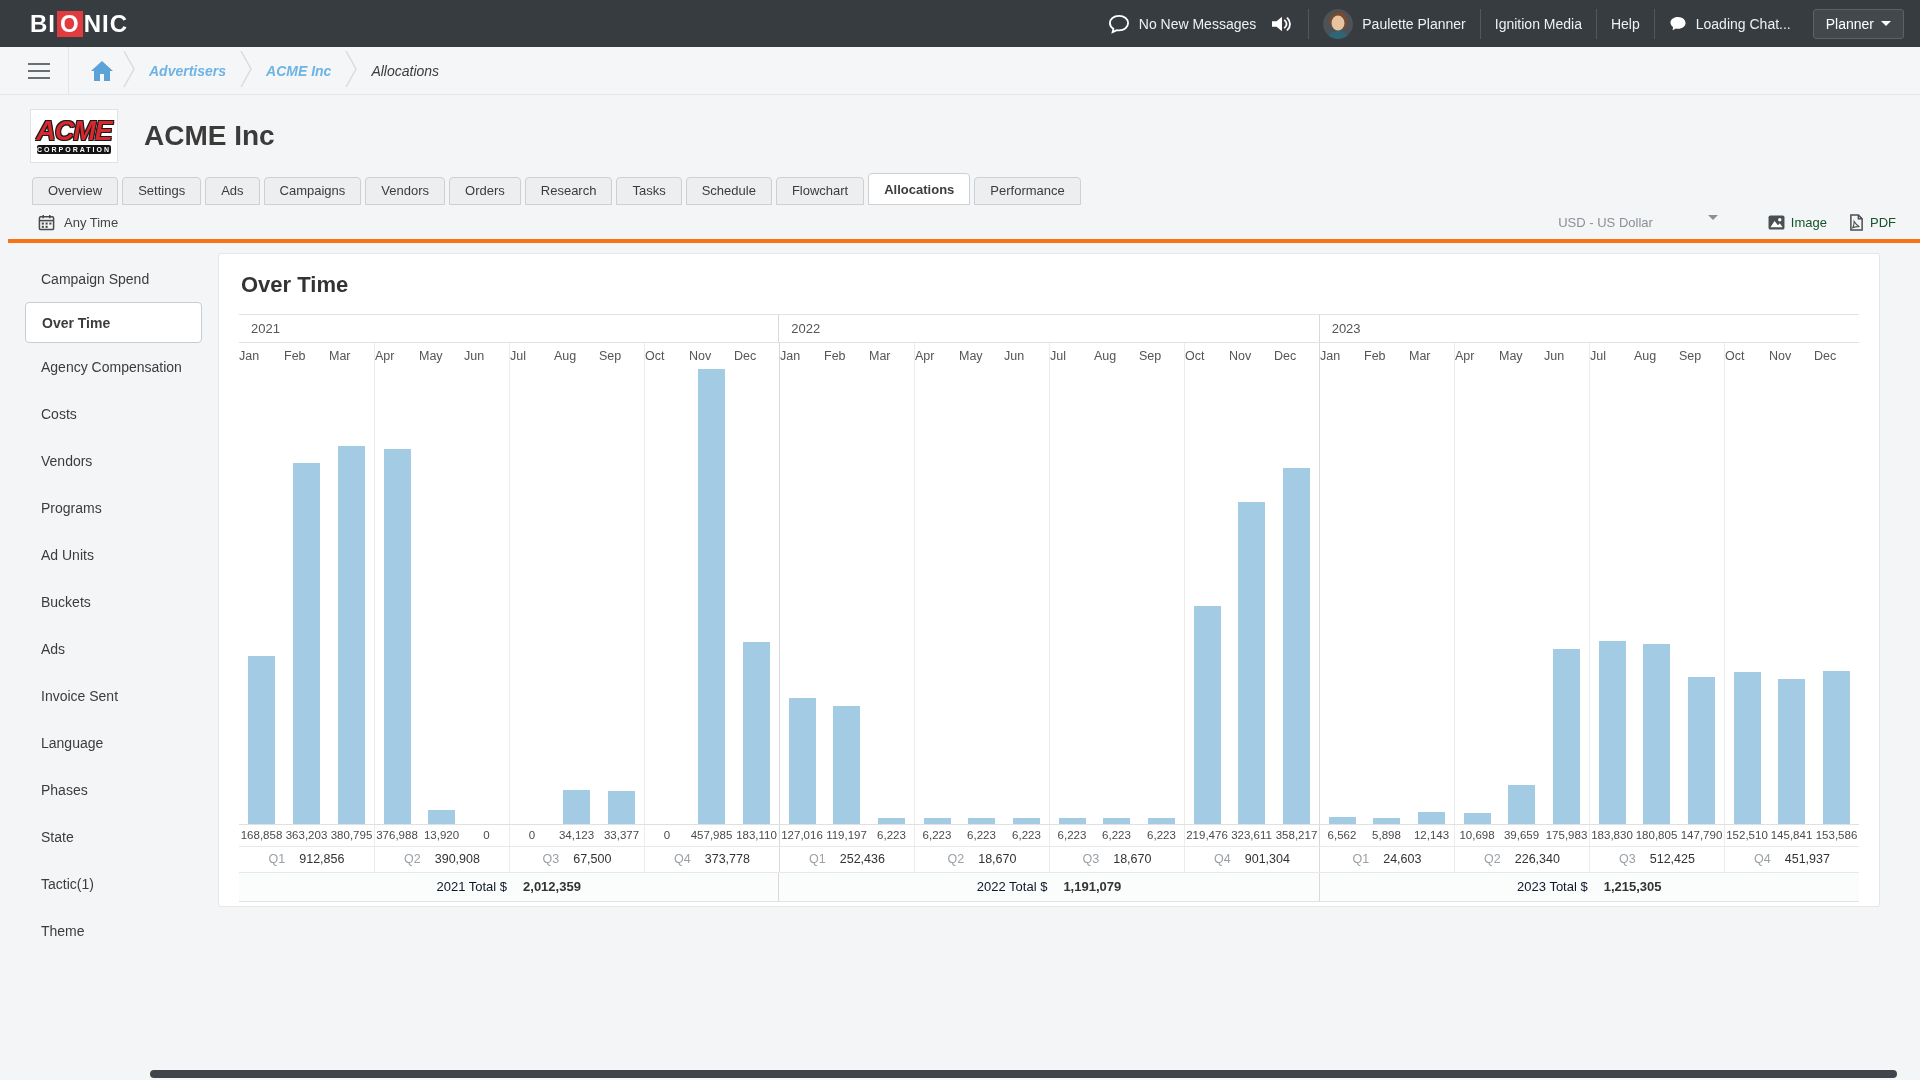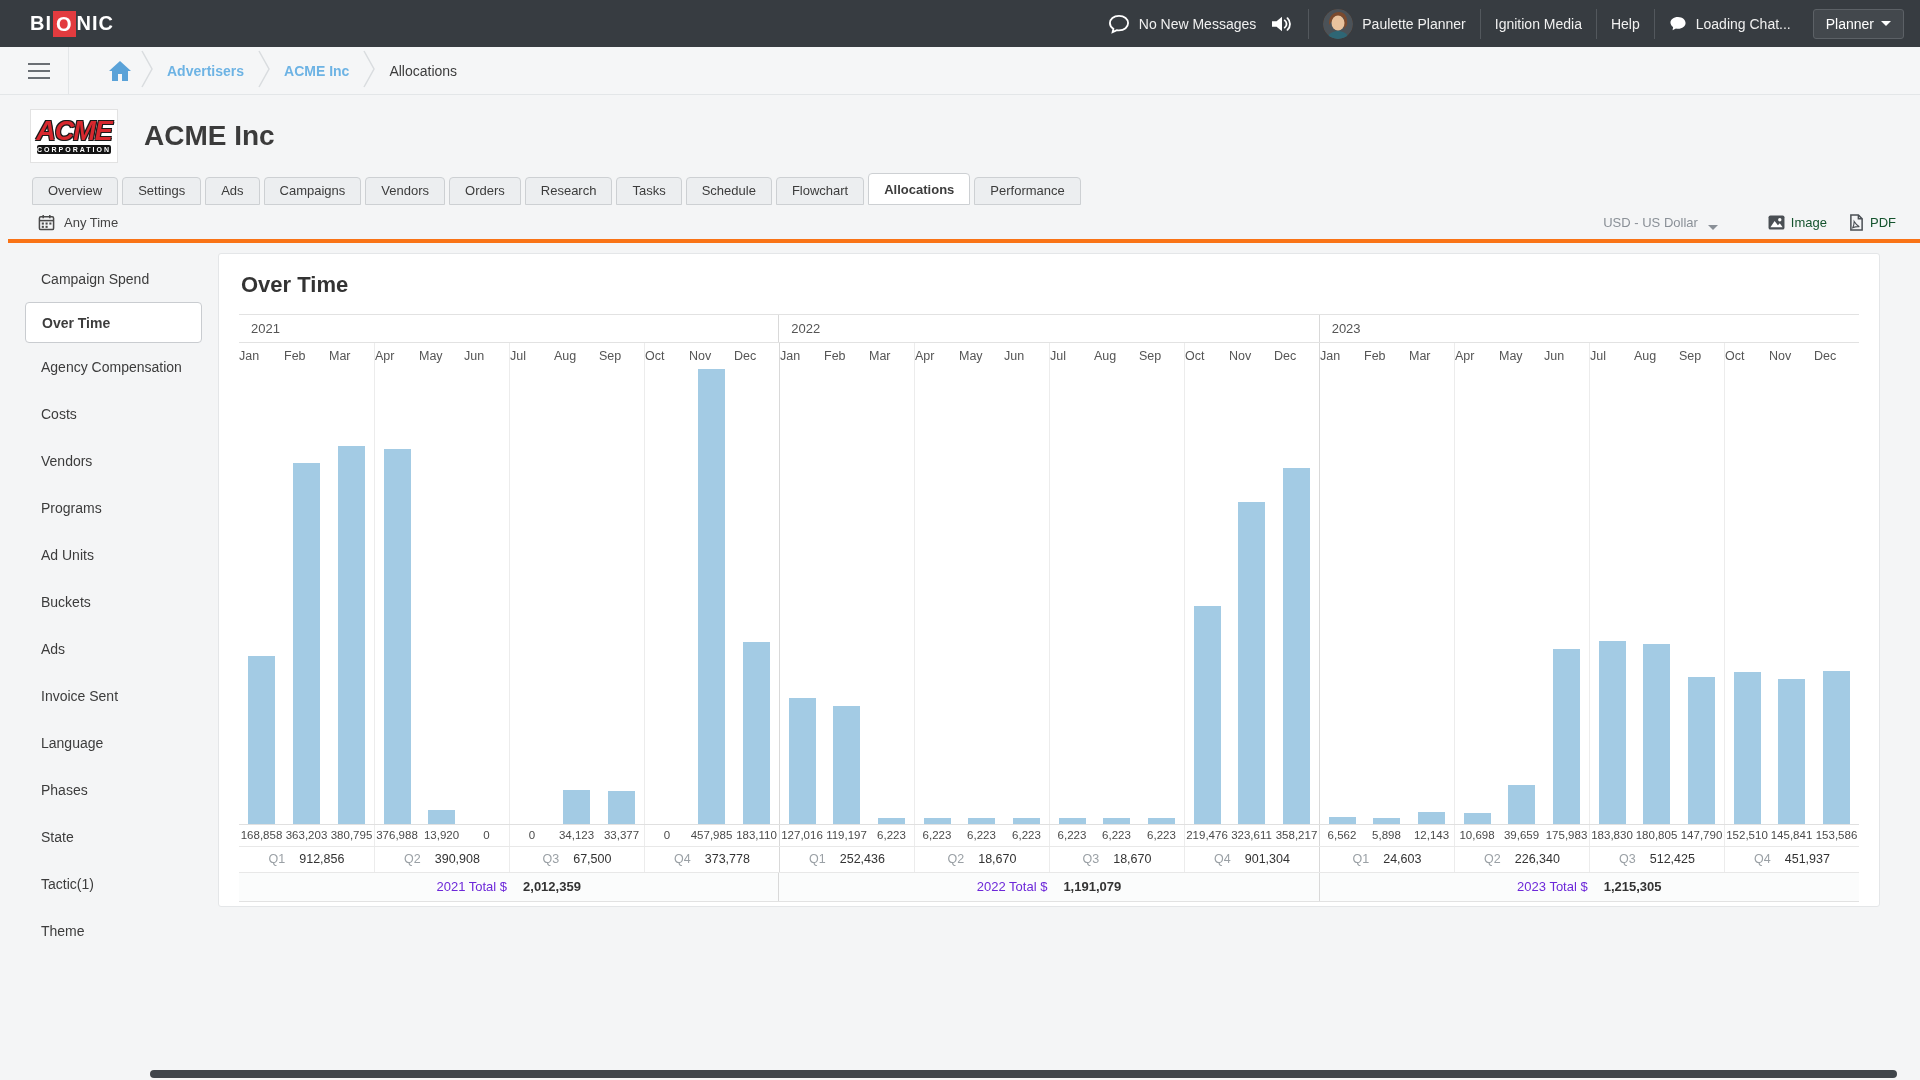--- a/index.html
+++ b/index.html
@@ -7,42 +7,42 @@
   body {
     font-family:"Liberation Sans","DejaVu Sans",sans-serif;
     background:#f4f5f6; color:#3c3c3c; overflow:hidden; position:relative;
   }
 
   
   .topbar {
     height:47px; background:#373c41; color:#fff;
     display:flex; align-items:center; padding:0 16px 0 30px;
   }
-  .brand { font-size:20px; font-weight:bold; letter-spacing:1px; display:flex; align-items:center; color:#fff; }
+  .brand { font-size:24px; font-weight:bold; letter-spacing:1px; display:flex; align-items:center; color:#fff; }
   .brand .o { background:#e23b3f; color:#fff; padding:0 3px; margin:0 1px; display:inline-block; line-height:26px; }
   .topbar-right { margin-left:auto; display:flex; align-items:center; font-size:14px; color:#f0f0f0; }
   .tb-group { display:flex; align-items:center; padding:0 14px; height:28px; }
   .tb-sep { width:1px; height:30px; background:#53585d; }
   .tb-ico { margin-right:9px; display:flex; align-items:center; }
   .avatar { width:30px; height:30px; border-radius:50%; overflow:hidden; margin-right:9px; background:#5a3d2a; }
   .role-btn {
     background:#43484d; border:1px solid #5c6166; color:#fff; font-size:14px;
     border-radius:3px; padding:6px 12px; margin-left:8px; display:flex; align-items:center; cursor:pointer;
   }
   .caret-down { width:0; height:0; border-left:5px solid transparent; border-right:5px solid transparent; border-top:5px solid #fff; margin-left:7px; }
   .caret-down.gray { border-top-color:#8a9097; }
 
   
   .crumbbar {
     height:48px; background:#f5f6f7; border-bottom:1px solid #e3e6e8;
     display:flex; align-items:center;
   }
   .hamburger { width:68px; display:flex; flex-direction:column; gap:5px; padding-left:28px; cursor:pointer; }
   .hamburger span { width:22px; height:2px; background:#6a6f74; }
-  .crumb-zone { display:flex; align-items:center; height:100%; border-left:1px solid #e3e6e8; padding-left:38px; }
+  .crumb-zone { display:flex; align-items:center; height:100%; border-left:1px solid #e3e6e8; padding-left:20px;font-style:italic; }
   .crumb-link { font-size:14px; font-weight:bold; color:#6db3e4; cursor:pointer; padding:0 6px; }
   .crumb-current { font-size:14px; color:#3c3c3c; padding:0 6px; }
   .crumb-chev { margin:0 8px; }
 
   
   .adv-header { display:flex; align-items:center; padding:14px 0 10px 30px; }
   .acme-logo {
     width:88px; height:54px; background:#fff; border:1px solid #e2e2e2; text-align:center;
     display:flex; flex-direction:column; justify-content:center; overflow:hidden;
   }
@@ -63,21 +63,21 @@
   .tab.active { background:#fff; font-weight:bold; padding-top:8px; padding-bottom:7px; }
 
   
   .filterbar {
     height:38px; border-bottom:4px solid #f97316; display:flex; align-items:center;
     padding:0 24px 0 30px; font-size:13px;margin-left:8px;
   }
   .timefilter { display:flex; align-items:center; color:#444; cursor:pointer; }
   .timefilter svg { margin-right:9px; }
   .filter-right { margin-left:auto; display:flex; align-items:center; }
-  .currency-dd { color:#8a9097; display:flex; align-items:flex-end; cursor:pointer; margin-right:28px; }
+  .currency-dd { color:#8a9097; display:flex; align-items:flex-start; cursor:pointer; margin-right:28px;gap:45px; }
   .export-btn { display:flex; align-items:center; color:#14532d; cursor:pointer; margin-left:22px; }
   .export-btn svg { margin-right:6px; }
 
   
   .content { display:flex; align-items:flex-start; }
   .sidebar { width:218px; padding:12px 0 0 0; flex:none; }
   .side-item {
     height:47px; display:flex; align-items:center; font-size:14px; color:#3c3c3c;
     padding-left:41px; cursor:pointer;
   }
@@ -103,21 +103,21 @@
   .p-cell { width:45px; flex:none; display:flex; align-items:flex-end; justify-content:center; }
   .bar { width:27px; background:#a3cbe4; }
   .values-row { border-bottom:1px solid #e8e8e8; }
   .v-cell { width:45px; flex:none; text-align:center; font-size:11.5px; color:#4a4a4a; padding:4px 0 5px 0; white-space:nowrap; overflow:visible; }
   .quarters-row { display:flex; border-bottom:1px solid #e8e8e8; }
   .q-cell { width:135px; flex:none; display:flex; align-items:center; justify-content:center; font-size:12.5px; padding:5px 0 6px 0; }
   .q-label { color:#9aa0a5; margin-right:14px; }
   .q-value { color:#333; }
   .totals-row { display:flex; border-bottom:1px solid #e2e2e2; background:#fbfcfc; }
   .t-cell { flex:1; display:flex; align-items:center; justify-content:center; font-size:13px; padding:6px 0 7px 0; }
-  .t-label { color:#6d28d9; margin-right:16px; }
+  .t-label { color:#0f172a; margin-right:16px; }
   .t-value { color:#333; font-weight:bold; }
 
   .q-sep { border-left:1px solid #ececec; }
   .y-sep { border-left:1px solid #d9d9d9; }
   .year-cell + .year-cell, .t-cell + .t-cell { border-left:1px solid #d9d9d9; }
 
   
   .hscrollbar {
     position:absolute; left:150px; right:23px; bottom:2px; height:8px;
     background:#40454b; border-radius:4px;

